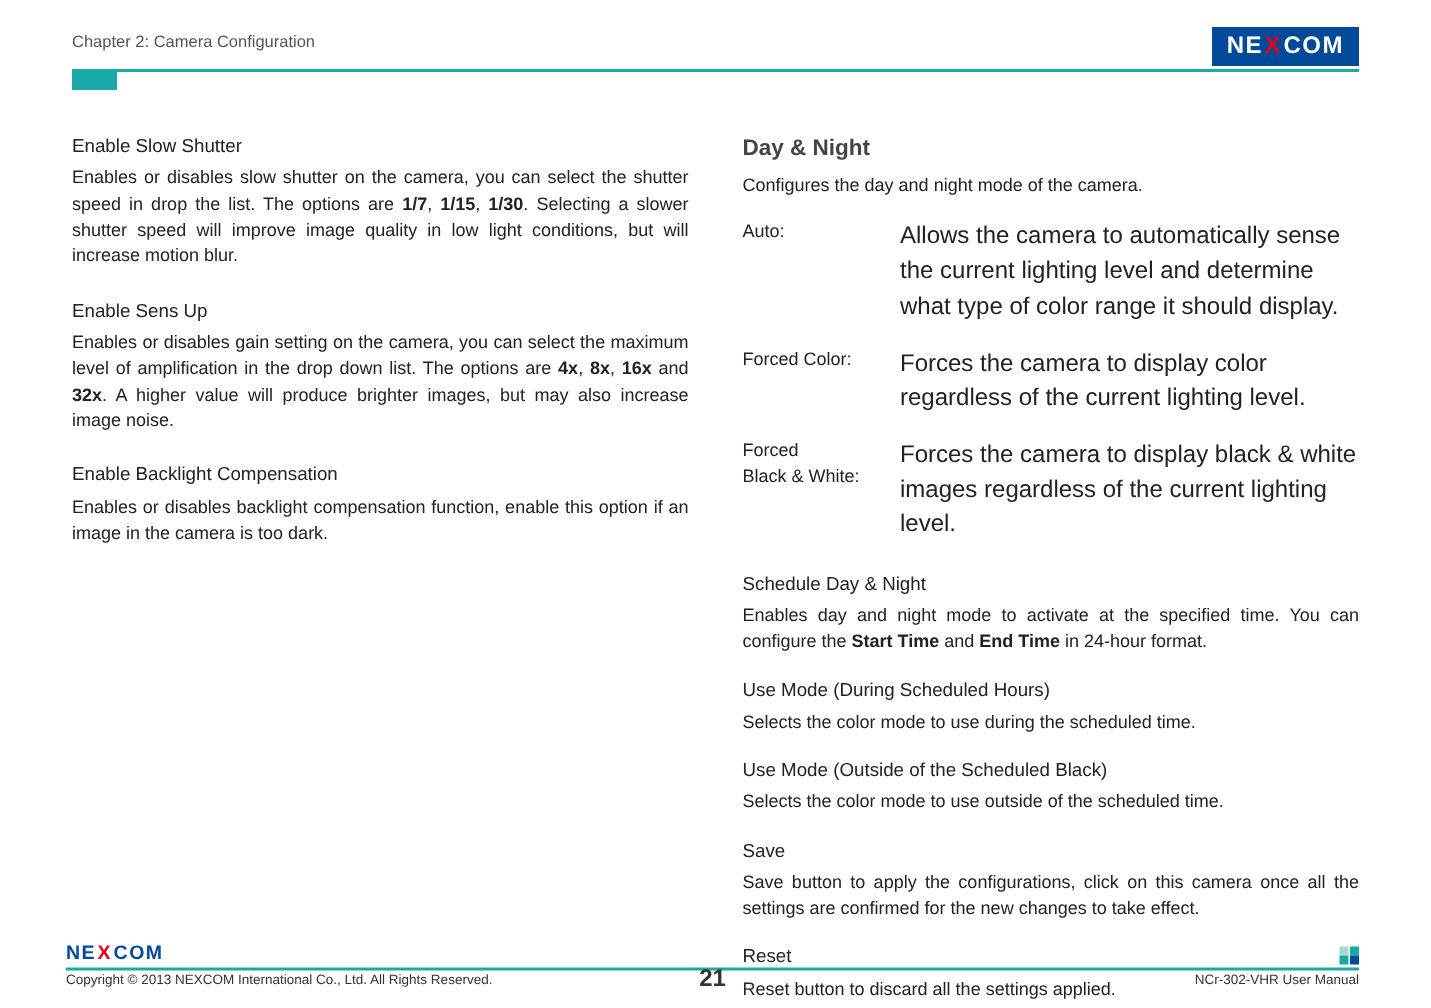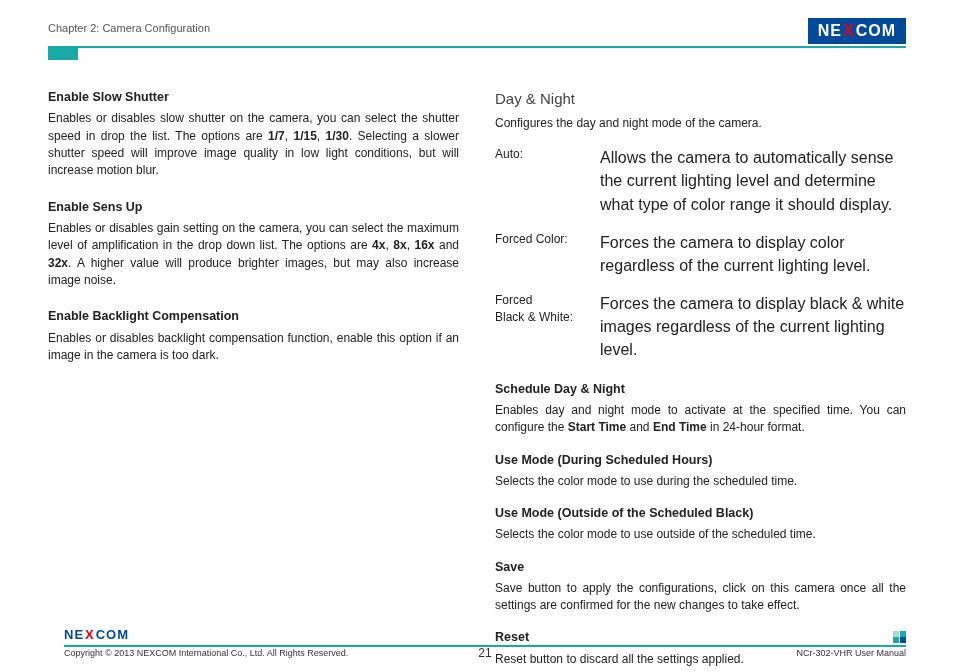--- a/index.html
+++ b/index.html
@@ -46,27 +46,27 @@
     .content {
       display: flex;
       gap: 36px;
       margin-top: 28px;
       font-size: 12px;
       line-height: 1.45;
       color: #222;
     }
     .col { flex: 1; }
     .section-h {
-      font-weight: 700;
+      font-weight: 400;
       font-size: 12.5px;
       margin-bottom: 4px;
       color: #222;
     }
     .section-h2 {
-      font-weight: 400;
+      font-weight: 700;
       font-size: 15px;
       color: #444;
       margin-bottom: 5px;
     }
     .para { margin-bottom: 18px; text-align: justify; }
     .para-tight { margin-bottom: 14px; text-align: justify; }
     b.inline { font-weight: 700; }
     .def-table {
       display: grid;
       grid-template-columns: 90px 1fr;
@@ -74,21 +74,21 @@
       row-gap: 14px;
       margin-bottom: 18px;
       margin-top: 10px;
       gap: 15px;
     }
     .def-term { font-size: 12px; }
     .def-desc { font-size: 16px; }
     .footer {
       position: absolute;
       bottom: 14px;
-      left: 64px;
+      left: 44px;
       right: 48px;
     }
     .footer-line {
       border-top: 2px solid #1aa9a9;
       display: flex;
       justify-content: space-between;
       align-items: center;
       padding-top: 1px;
       position: relative;
       text-align: right;
@@ -97,21 +97,21 @@
       color: #004a99;
       font-weight: 700;
       font-size: 13px;
       letter-spacing: 1px;
       position: absolute;
       top: -18px;
       left: 0;
     }
     .footer-logo .logo-x { color: #e2001a; }
     .copyright { font-size: 9px; color: #333; }
-    .pagenum { font-size: 12px; font-weight: 400; color: #333; position: absolute; left: 50%; transform: translateX(-50%); }
+    .pagenum { font-size: 16px; font-weight: 700; color: #333; position: absolute; left: 50%; transform: translateX(-50%); }
     .manual { font-size: 9px; color: #333; }
     .footer-deco {
       position: absolute;
       right: 0;
       top: -14px;
       display: flex;
       gap: 1px;
     }
     .footer-deco span { width: 6px; height: 6px; }
     .fd1 { background: #1aa9a9; }

